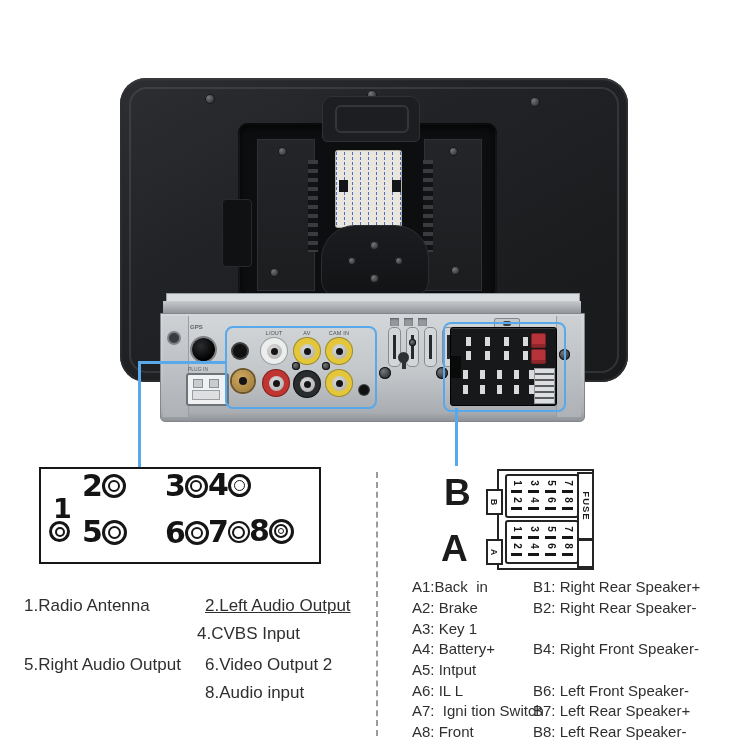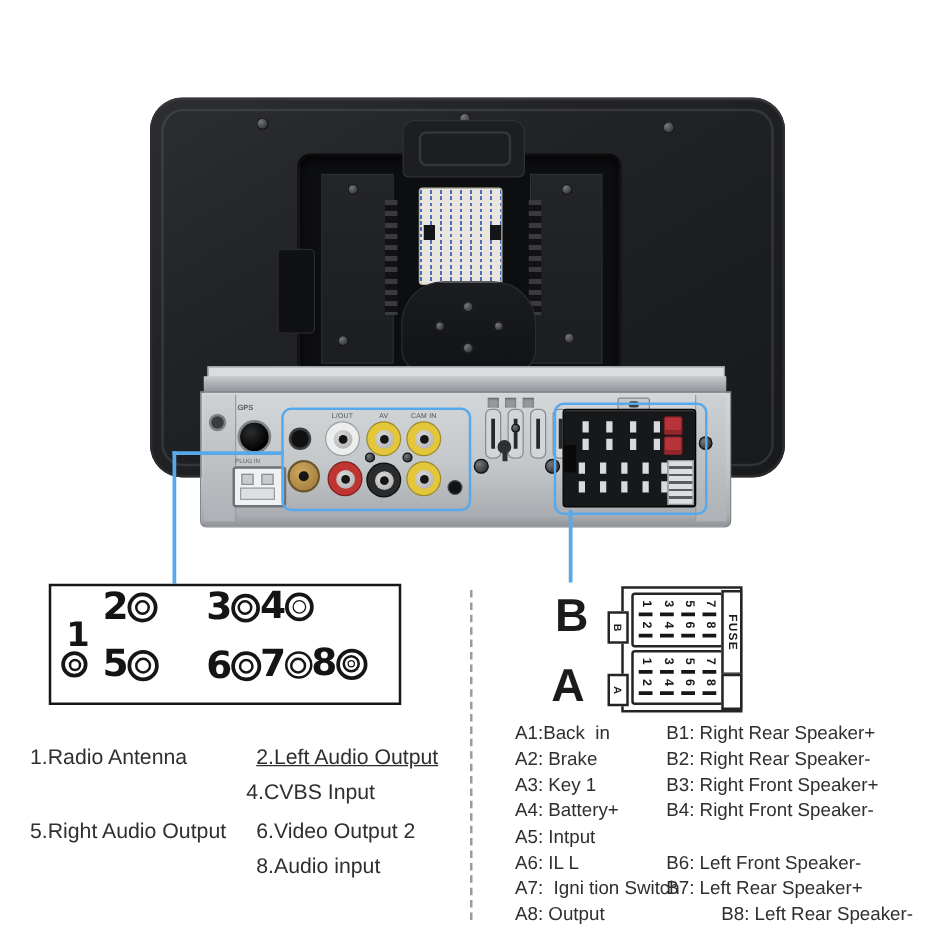--- a/index.html
+++ b/index.html
@@ -404,23 +404,22 @@
   <span class="t" style="left:205px;top:655px;font-size:17px;">6.Video Output 2</span>
   <span class="t" style="left:205px;top:683px;font-size:17px;">8.Audio input</span>
 
   <span class="t" style="left:412px;top:578px;font-size:15px;">A1:Back  in</span>
   <span class="t" style="left:412px;top:599px;font-size:15px;">A2: Brake</span>
   <span class="t" style="left:412px;top:620px;font-size:15px;">A3: Key 1</span>
   <span class="t" style="left:412px;top:640px;font-size:15px;">A4: Battery+</span>
   <span class="t" style="left:412px;top:661px;font-size:15px;">A5: Intput</span>
   <span class="t" style="left:412px;top:682px;font-size:15px;">A6: IL L</span>
   <span class="t" style="left:412px;top:702px;font-size:15px;">A7:  Igni tion Switch</span>
-  <span class="t" style="left:412px;top:723px;font-size:15px;">A8: Output</span>
+  <span class="t" style="left:412px;top:723px;font-size:15px;">A8: Front</span>
 
   <span class="t" style="left:533px;top:578px;font-size:15px;">B1: Right Rear Speaker+</span>
   <span class="t" style="left:533px;top:599px;font-size:15px;">B2: Right Rear Speaker-</span>
-  <span class="t" style="left:533px;top:620px;font-size:15px;">B3: Right Front Speaker+</span>
   <span class="t" style="left:533px;top:640px;font-size:15px;">B4: Right Front Speaker-</span>
   <span class="t" style="left:533px;top:682px;font-size:15px;">B6: Left Front Speaker-</span>
   <span class="t" style="left:533px;top:702px;font-size:15px;">B7: Left Rear Speaker+</span>
-  <span class="t" style="left:533px;top:723px;font-size:15px;margin-left:44px;">B8: Left Rear Speaker-</span>
+  <span class="t" style="left:533px;top:723px;font-size:15px;">B8: Left Rear Speaker-</span>
 
 </div>
 
 </body></html>

